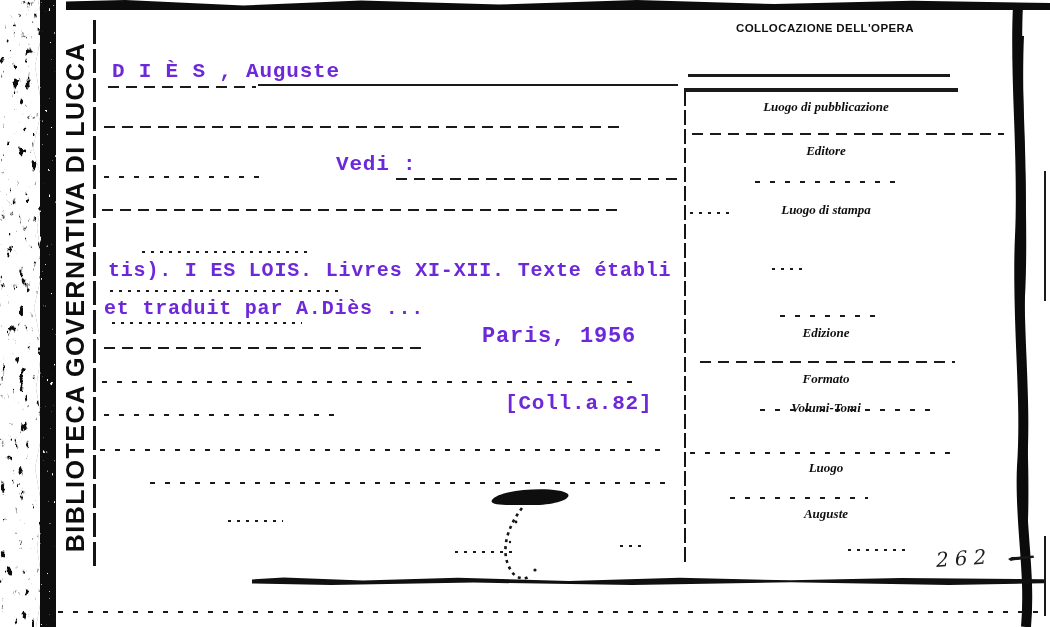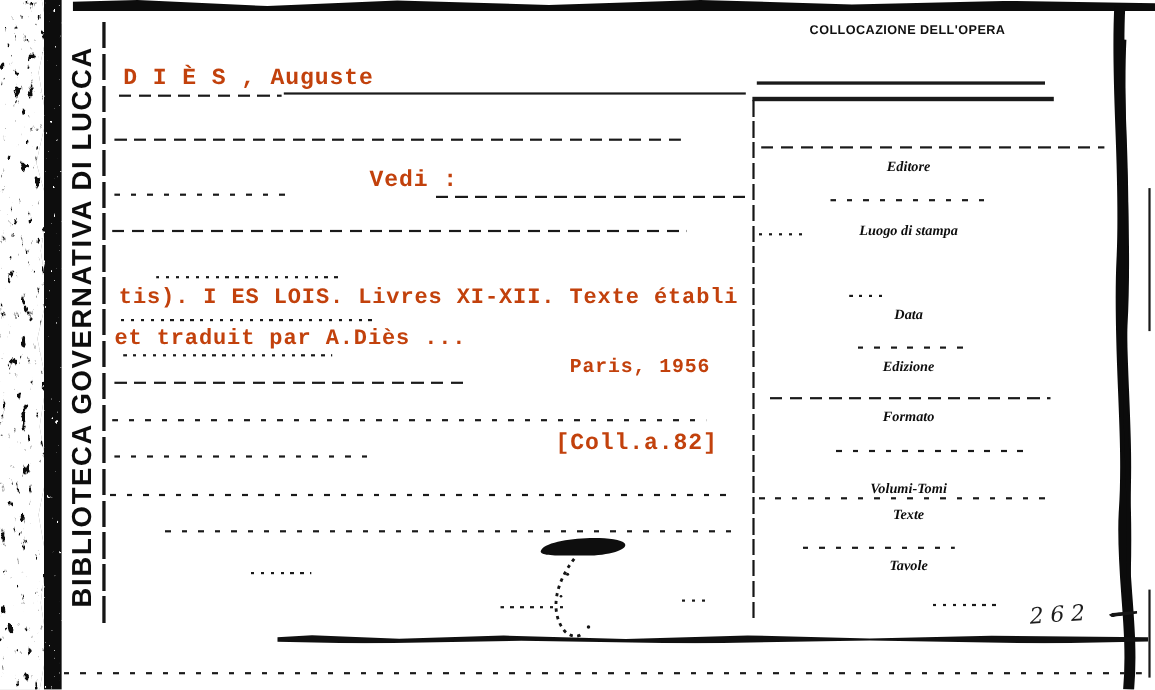--- a/index.html
+++ b/index.html
@@ -1,21 +1,21 @@
 <!DOCTYPE html>
 <html><head>
 <meta charset="utf-8">
 <style>
   html,body{margin:0;padding:0;background:#ffffff;}
   .stage{position:relative;width:1050px;height:627px;background:#ffffff;overflow:hidden;
          font-family:"Liberation Sans",sans-serif;color:#141414;}
 
   
   .tw{position:absolute;font-family:"Liberation Mono","DejaVu Sans Mono",monospace;
-      font-weight:bold;color:#c2410c;font-size:20px;letter-spacing:0.8px;white-space:nowrap;text-align:center;}
+      font-weight:bold;color:#6d28d9;font-size:20px;letter-spacing:0.8px;white-space:nowrap;text-align:center;}
   .tw sup{font-size:12px;letter-spacing:0;}
 
   
   .vtext{position:absolute;left:56px;top:577px;width:560px;height:38px;
          transform:rotate(-90deg);transform-origin:0 0;
          font-family:"Liberation Sans",sans-serif;font-weight:bold;font-size:25px;
          letter-spacing:1.5px;color:#0d0d0d;text-align:center;line-height:38px;}
 
   
   .rl{position:absolute;height:2px;}
@@ -98,21 +98,21 @@
 
   <div class="rl d1" style="left:102px;top:209px;width:522px;"></div>
 
   <div class="tw" style="left:104px;top:297px;">et traduit par A.Diès ...</div>
   <div class="tw" style="left:108px;top:259px;">tis). I ES LOIS. Livres XI-XII. Texte établi</div>
 
   <div class="rl d3" style="left:142px;top:251px;width:168px;"></div>
   <div class="rl d3" style="left:110px;top:290px;width:230px;"></div>
   <div class="rl d3" style="left:112px;top:322px;width:190px;"></div>
 
-  <div class="tw" style="left:518px;top:324px;font-size:18px;">Paris, 1956</div>
+  <div class="tw" style="left:482px;top:324px;font-size:22px;">Paris, 1956</div>
   <div class="rl d1" style="left:104px;top:347px;width:320px;"></div>
 
   <div class="rl d2" style="left:102px;top:381px;width:540px;"></div>
 
   <div class="tw" style="left:505px;top:392px;font-size:21px;">[Coll.a.82]</div>
   <div class="rl d2" style="left:104px;top:414px;width:232px;"></div>
 
   <div class="rl d2" style="left:100px;top:449px;width:562px;"></div>
   <div class="rl d2" style="left:150px;top:482px;width:520px;"></div>
   <div class="rl d3" style="left:228px;top:520px;width:55px;"></div>
@@ -126,28 +126,28 @@
     <circle cx="30" cy="60" r="1.2" fill="#151515"></circle>
     <circle cx="55" cy="88" r="1.6" fill="#151515"></circle>
   </svg>
 
   <div class="colloc-header">COLLOCAZIONE DELL'OPERA</div>
 
   <div class="rl sol" style="left:688px;top:74px;width:262px;height:2.5px;"></div>
   <div class="rl sol" style="left:684px;top:88px;width:274px;height:3.5px;"></div>
   <div class="vline2" style="left:684px;top:91px;height:472px;"></div>
 
+  <div class="field" style="top:99px;">Luogo di pubblicazione</div>
   <div class="field" style="top:143px;">Editore</div>
   <div class="field" style="top:202px;font-style:italic;">Luogo di stampa</div>
-  <div class="field" style="top:278px;">Data</div>
   <div class="field" style="top:325px;">Edizione</div>
   <div class="field" style="top:371px;">Formato</div>
-  <div class="field" style="top:436px;">Volumi-Tomi</div>
-  <div class="field" style="top:460px;">Texte</div>
-  <div class="field" style="top:506px;">Tavole</div>
+  <div class="field" style="top:400px;">Volumi-Tomi</div>
+  <div class="field" style="top:460px;">Luogo</div>
+  <div class="field" style="top:506px;">Auguste</div>
 
   <div class="rl d1" style="left:692px;top:133px;width:312px;"></div>
   <div class="rl d2" style="left:755px;top:181px;width:142px;"></div>
   <div class="rl d3" style="left:690px;top:212px;width:42px;"></div>
   <div class="rl d3" style="left:772px;top:268px;width:30px;"></div>
   <div class="rl d2" style="left:780px;top:315px;width:105px;"></div>
   <div class="rl d1" style="left:700px;top:361px;width:255px;"></div>
   <div class="rl d2" style="left:760px;top:409px;width:170px;"></div>
   <div class="rl d2" style="left:690px;top:452px;width:260px;"></div>
   <div class="rl d2" style="left:730px;top:497px;width:138px;"></div>

